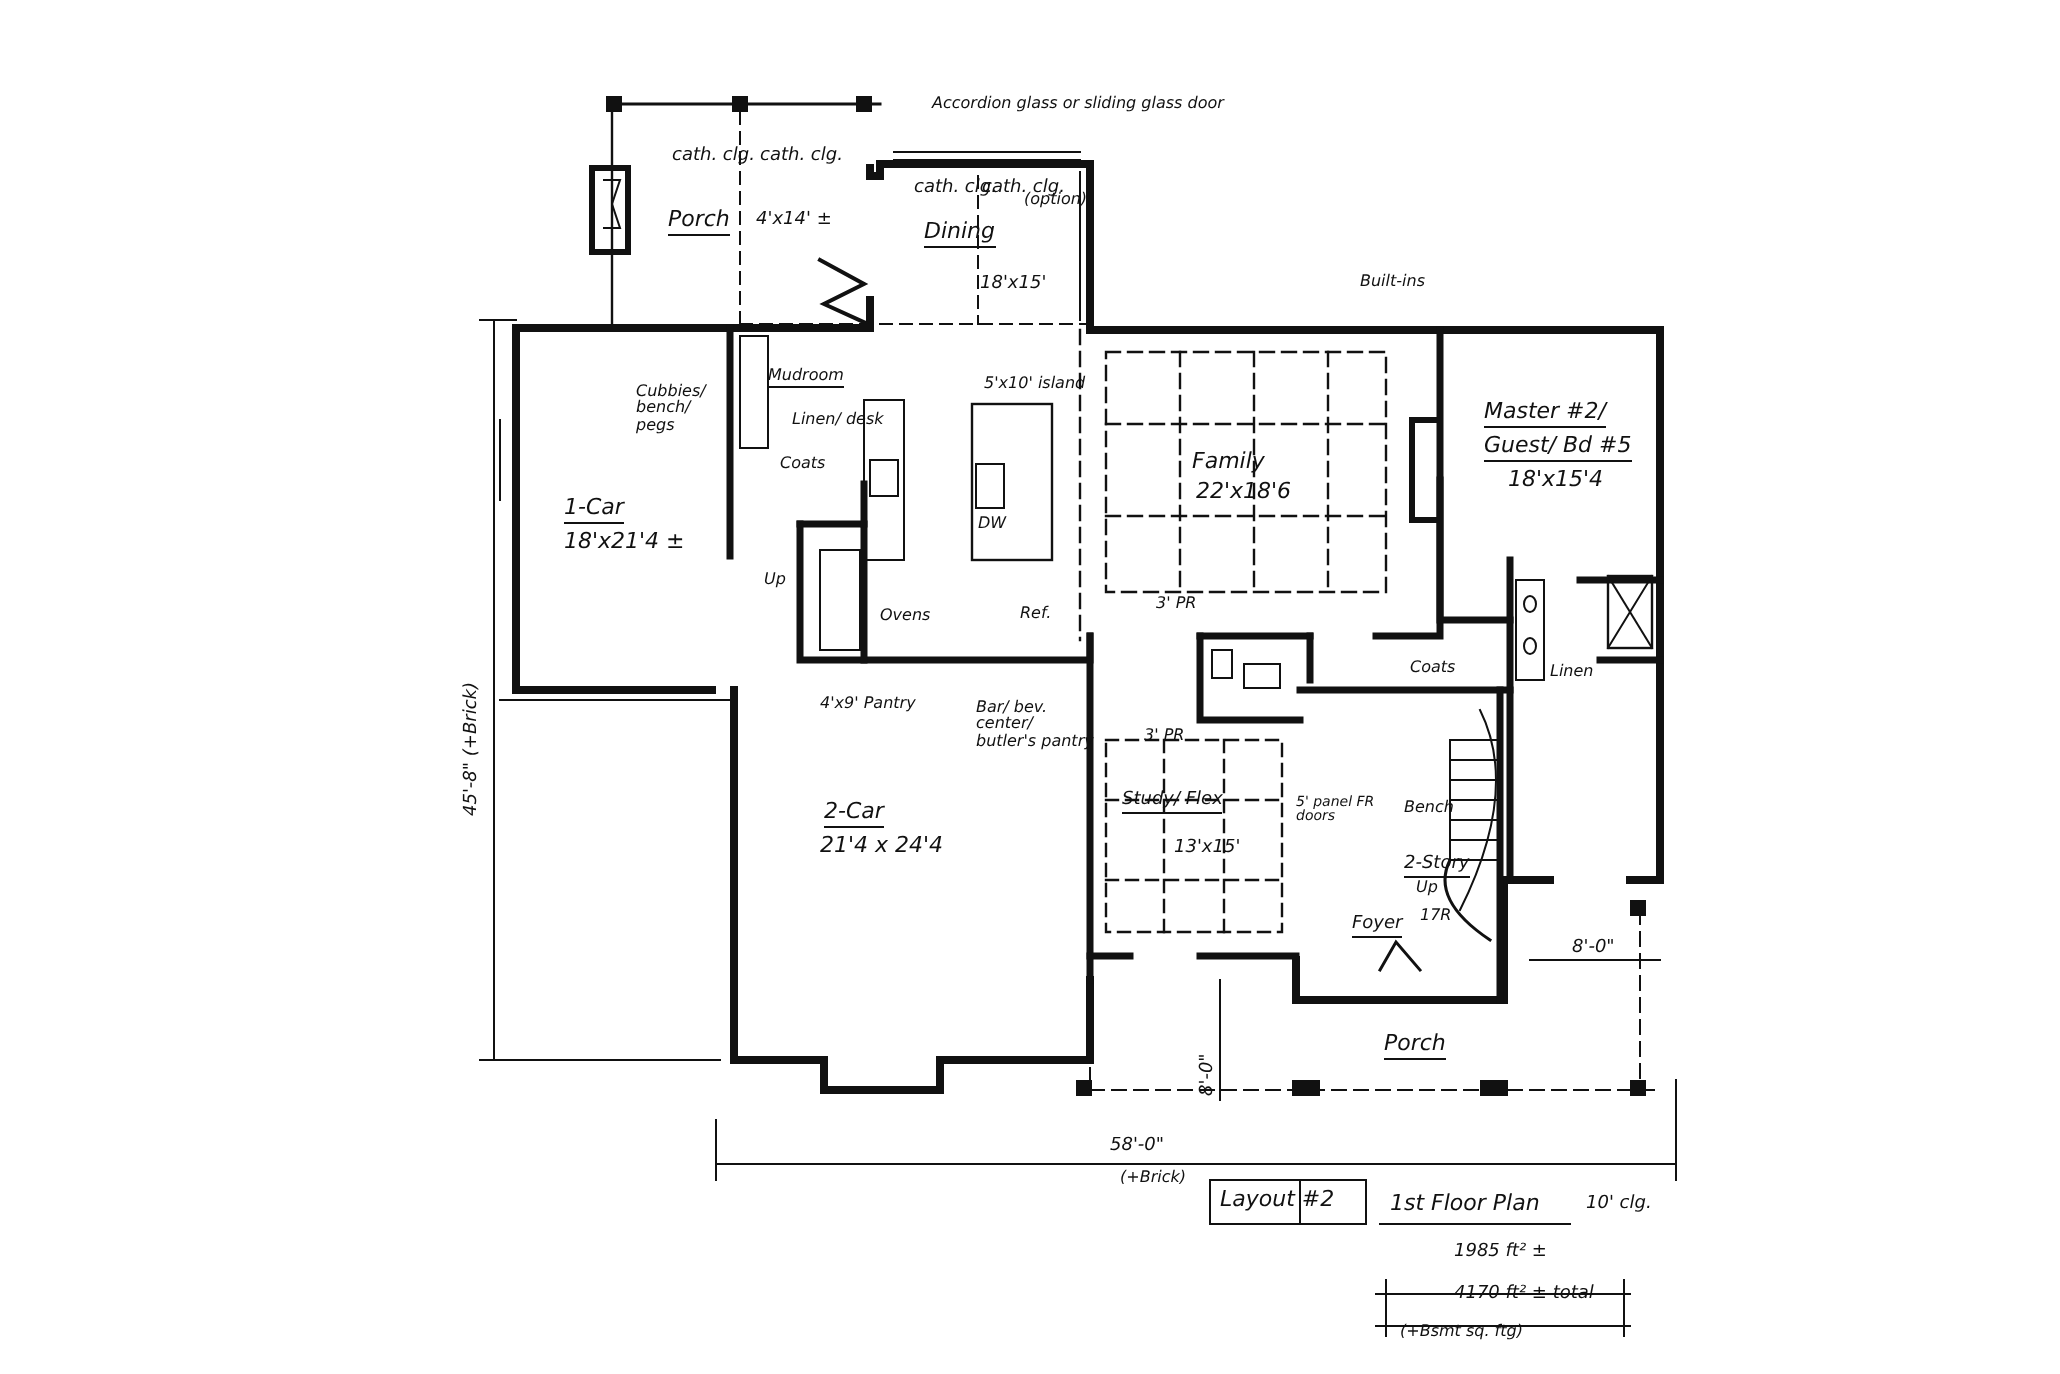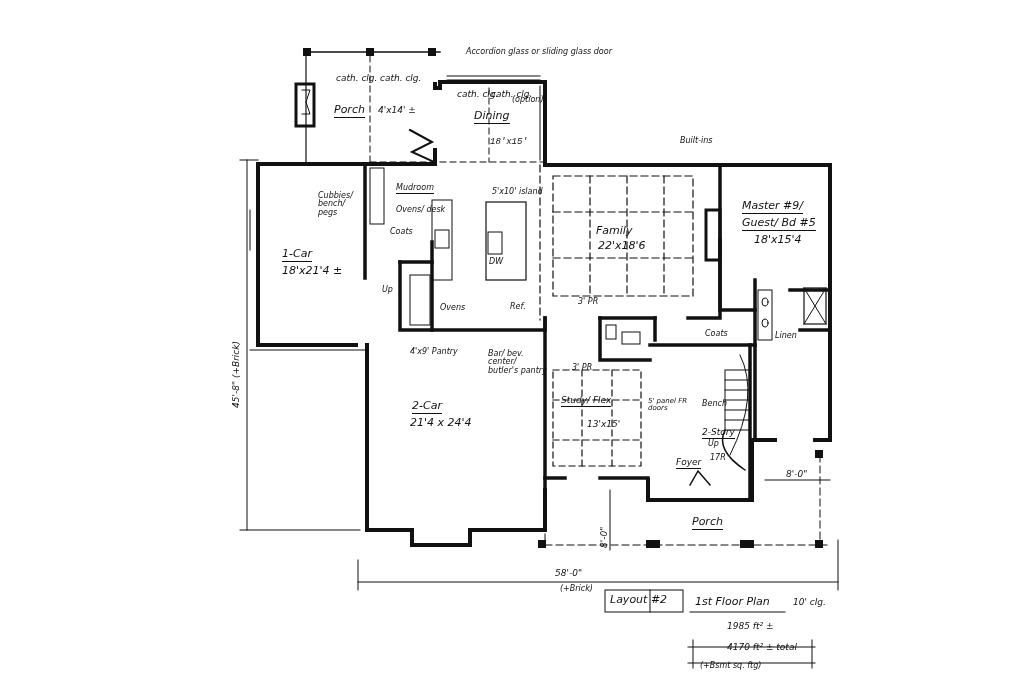--- a/index.html
+++ b/index.html
@@ -162,41 +162,41 @@
 
 <div class="lbl" style="left:336px;top:74px;">cath. clg.</div>
 <div class="lbl" style="left:380px;top:74px;">cath. clg.</div>
 <div class="lbl ul big" style="left:334px;top:104px;">Porch</div>
 <div class="lbl" style="left:378px;top:106px;">4'x14' ±</div>
 
 <div class="lbl" style="left:466px;top:48px;font-size:8px;">Accordion glass or sliding glass door</div>
 <div class="lbl" style="left:457px;top:90px;">cath. clg.</div>
 <div class="lbl" style="left:491px;top:90px;">cath. clg.</div>
 <div class="lbl" style="left:512px;top:96px;font-size:8px;">(option)</div>
-<div class="lbl ul big" style="left:474px;top:110px;text-align:right;">Dining</div>
-<div class="lbl" style="left:490px;top:138px;font-family:Liberation Mono, monospace;">18'x15'</div>
+<div class="lbl ul big" style="left:462px;top:110px;text-align:right;">Dining</div>
+<div class="lbl" style="left:490px;top:138px;">18'x15'</div>
 
 <div class="lbl ul big" style="left:282px;top:248px;">1-Car</div>
 <div class="lbl big" style="left:282px;top:265px;">18'x21'4 ±</div>
 <div class="lbl" style="left:318px;top:192px;font-size:8px;width:44px;white-space:normal;">Cubbies/ bench/ pegs</div>
-<div class="lbl ul" style="left:396px;top:184px;font-size:8px;">Mudroom</div>
-<div class="lbl" style="left:396px;top:206px;font-size:8px;">Ovens/ desk</div>
+<div class="lbl ul" style="left:384px;top:184px;font-size:8px;">Mudroom</div>
+<div class="lbl" style="left:396px;top:206px;font-size:8px;">Linen/ desk</div>
 <div class="lbl" style="left:390px;top:228px;font-size:8px;">Coats</div>
 <div class="lbl" style="left:382px;top:286px;font-size:8px;">Up</div>
 
 <div class="lbl" style="left:492px;top:188px;font-size:8px;">5'x10' island</div>
 <div class="lbl" style="left:489px;top:258px;font-size:8px;">DW</div>
 <div class="lbl" style="left:440px;top:304px;font-size:8px;">Ovens</div>
 <div class="lbl" style="left:510px;top:303px;font-size:8px;">Ref.</div>
 
 <div class="lbl big" style="left:596px;top:225px;">Family</div>
 <div class="lbl big" style="left:598px;top:240px;">22'x18'6</div>
 <div class="lbl" style="left:680px;top:137px;font-size:8px;">Built-ins</div>
 
-<div class="lbl ul big" style="left:742px;top:200px;">Master #9/</div>
+<div class="lbl ul big" style="left:742px;top:200px;">Master #2/</div>
 <div class="lbl ul big" style="left:742px;top:217px;">Guest/ Bd #5</div>
 <div class="lbl big" style="left:754px;top:234px;">18'x15'4</div>
 
 <div class="lbl" style="left:410px;top:348px;font-size:8px;">4'x9' Pantry</div>
 <div class="lbl" style="left:488px;top:350px;font-size:8px;width:60px;white-space:normal;">Bar/ bev. center/ butler's pantry</div>
 
 <div class="lbl ul big" style="left:412px;top:400px;">2-Car</div>
 <div class="lbl big" style="left:410px;top:417px;">21'4 x 24'4</div>
 
 <div class="lbl" style="left:578px;top:298px;font-size:8px;">3' PR</div>

